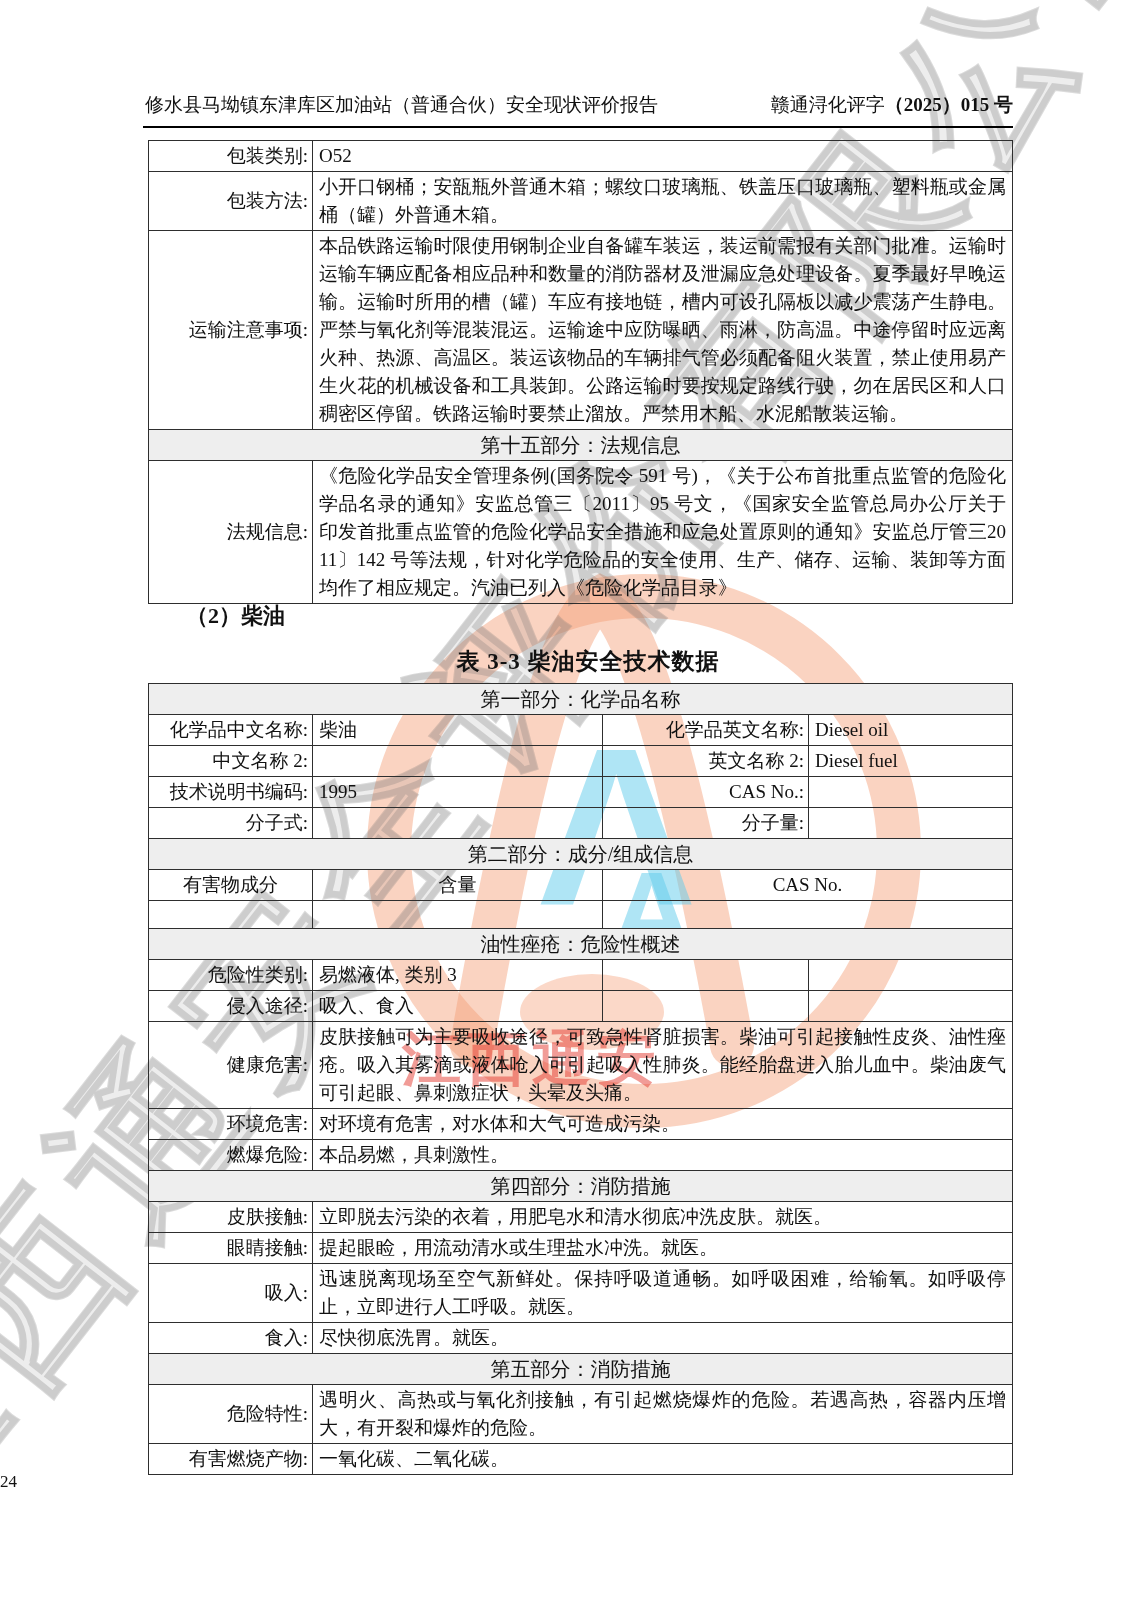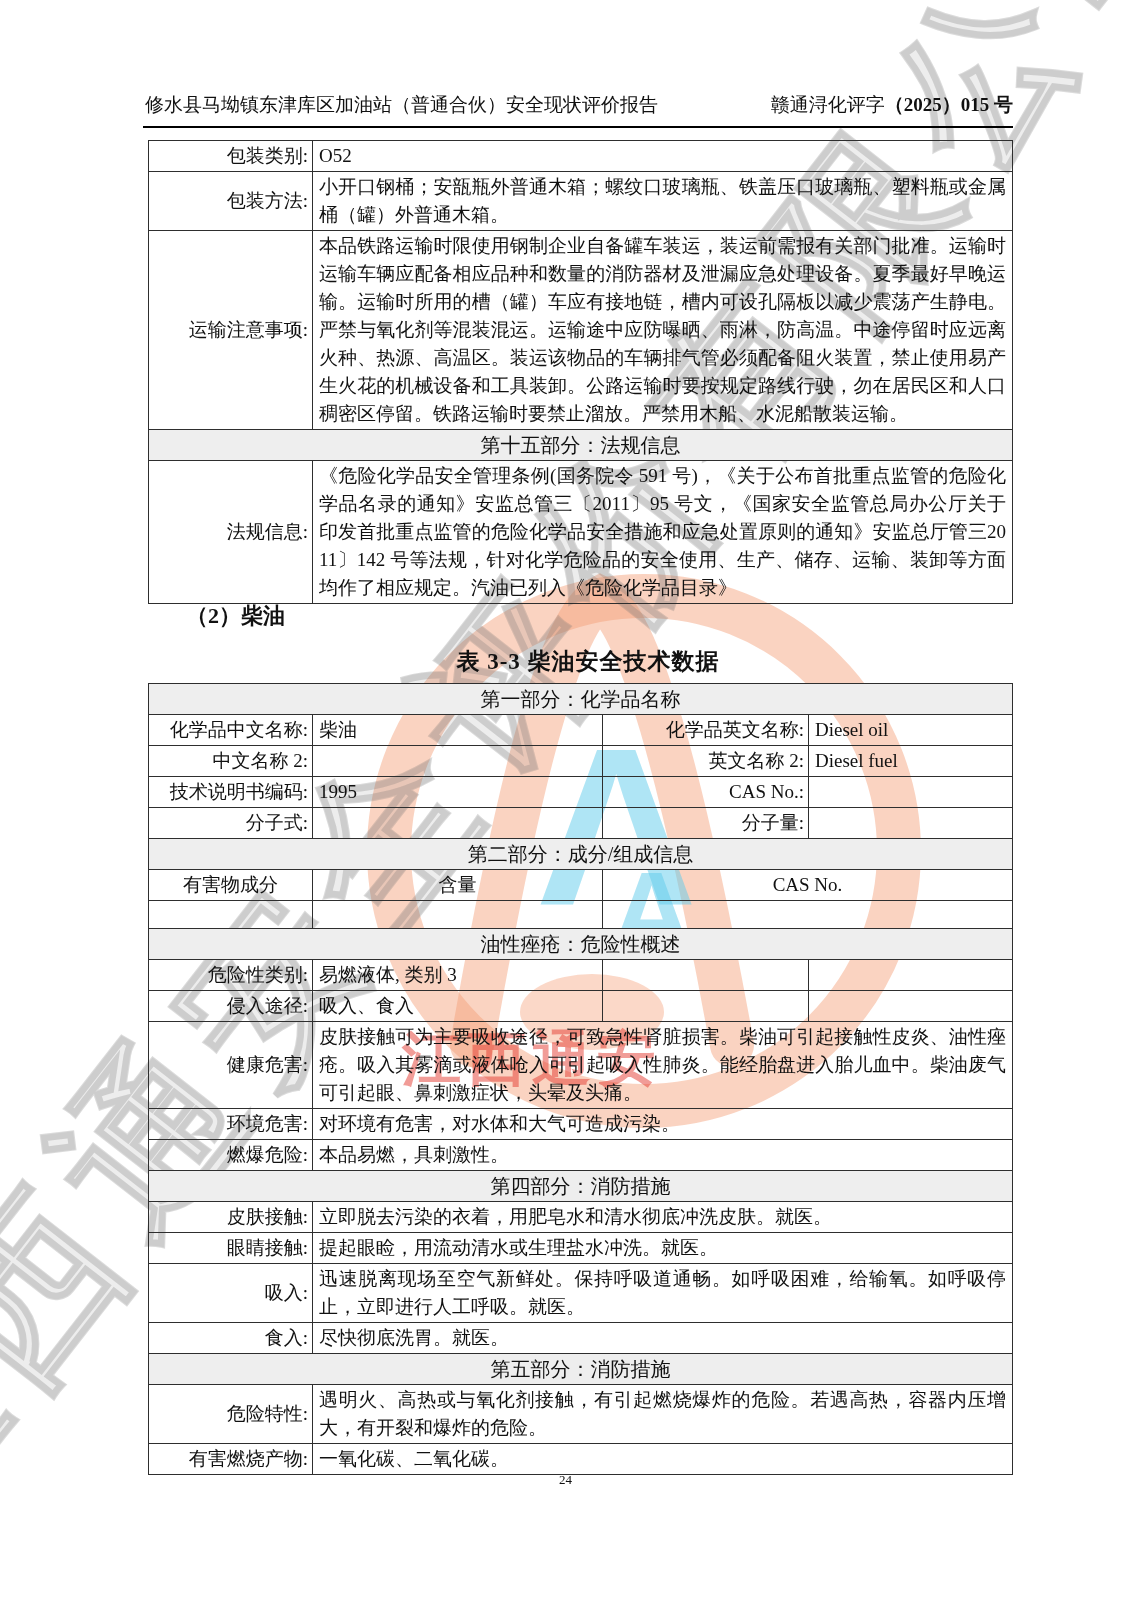--- a/index.html
+++ b/index.html
@@ -64,21 +64,21 @@
   td.ctr{text-align:center;}
 
   .h2-heading{
     position:absolute;left:186px;top:601px;font-size:22px;font-weight:bold;
   }
   .tbl-title{
     position:absolute;left:156px;top:646px;width:864px;text-align:center;
     font-size:23px;font-weight:bold;letter-spacing:1px;
   }
   .pageno{
-    position:absolute;left:0;top:1472px;width:1131px;text-align:center;font-size:13px;
+    position:absolute;left:0;top:1472px;width:1131px;text-align:left;font-size:17px;
   }
 </style>
 </head>
 <body>
 
 <div class="page">
 
   <div class="wm-layer">
     <div class="wm-ring"></div>
     <svg class="wm-arch" width="1131" height="1600" viewBox="0 0 1131 1600">

